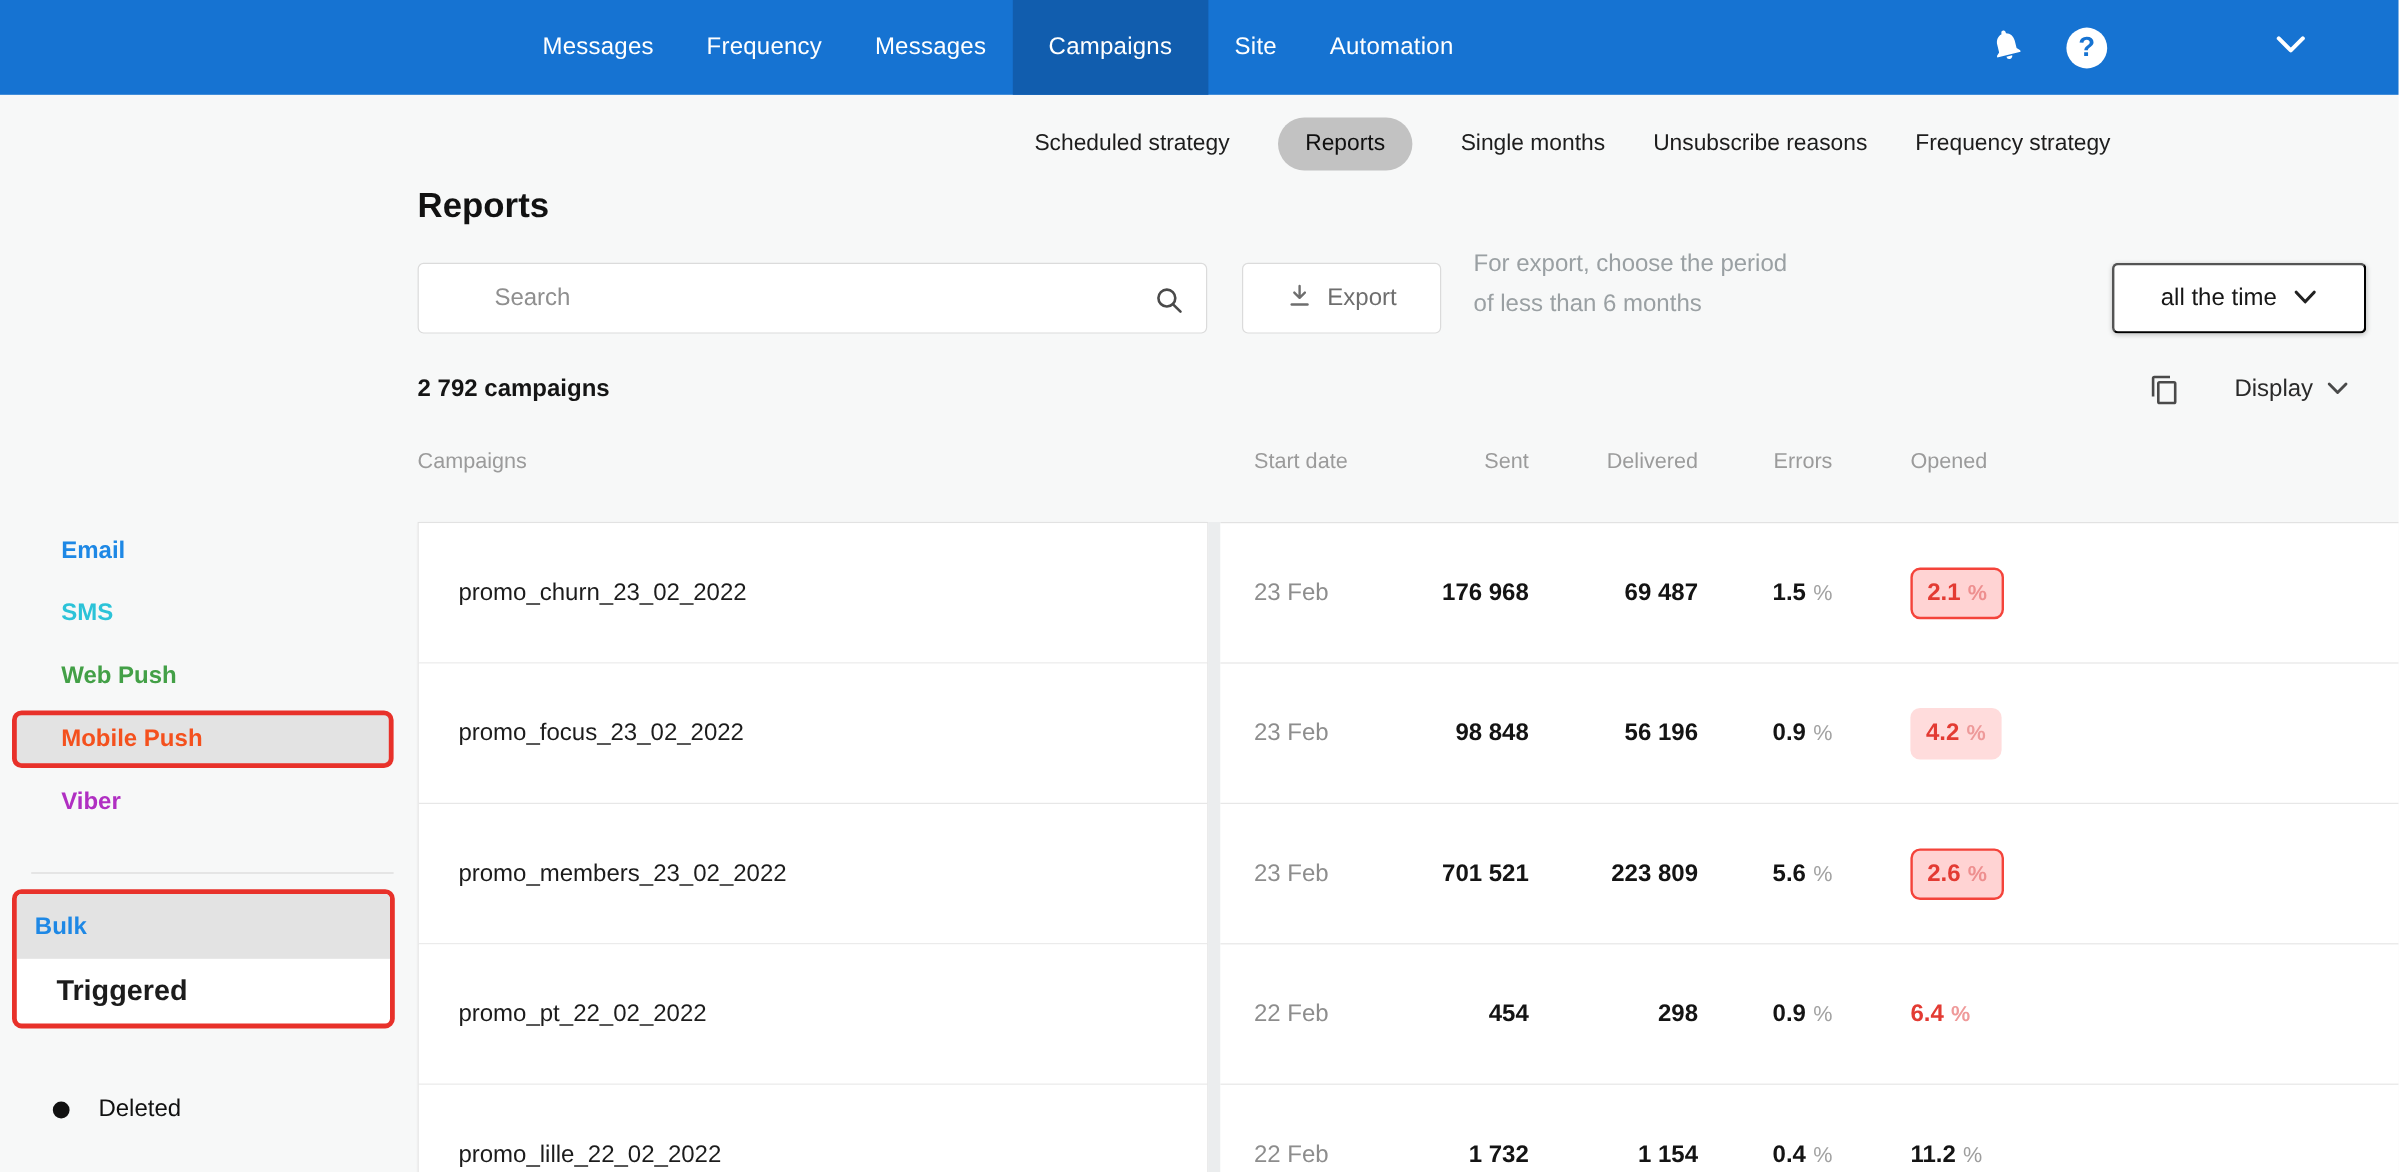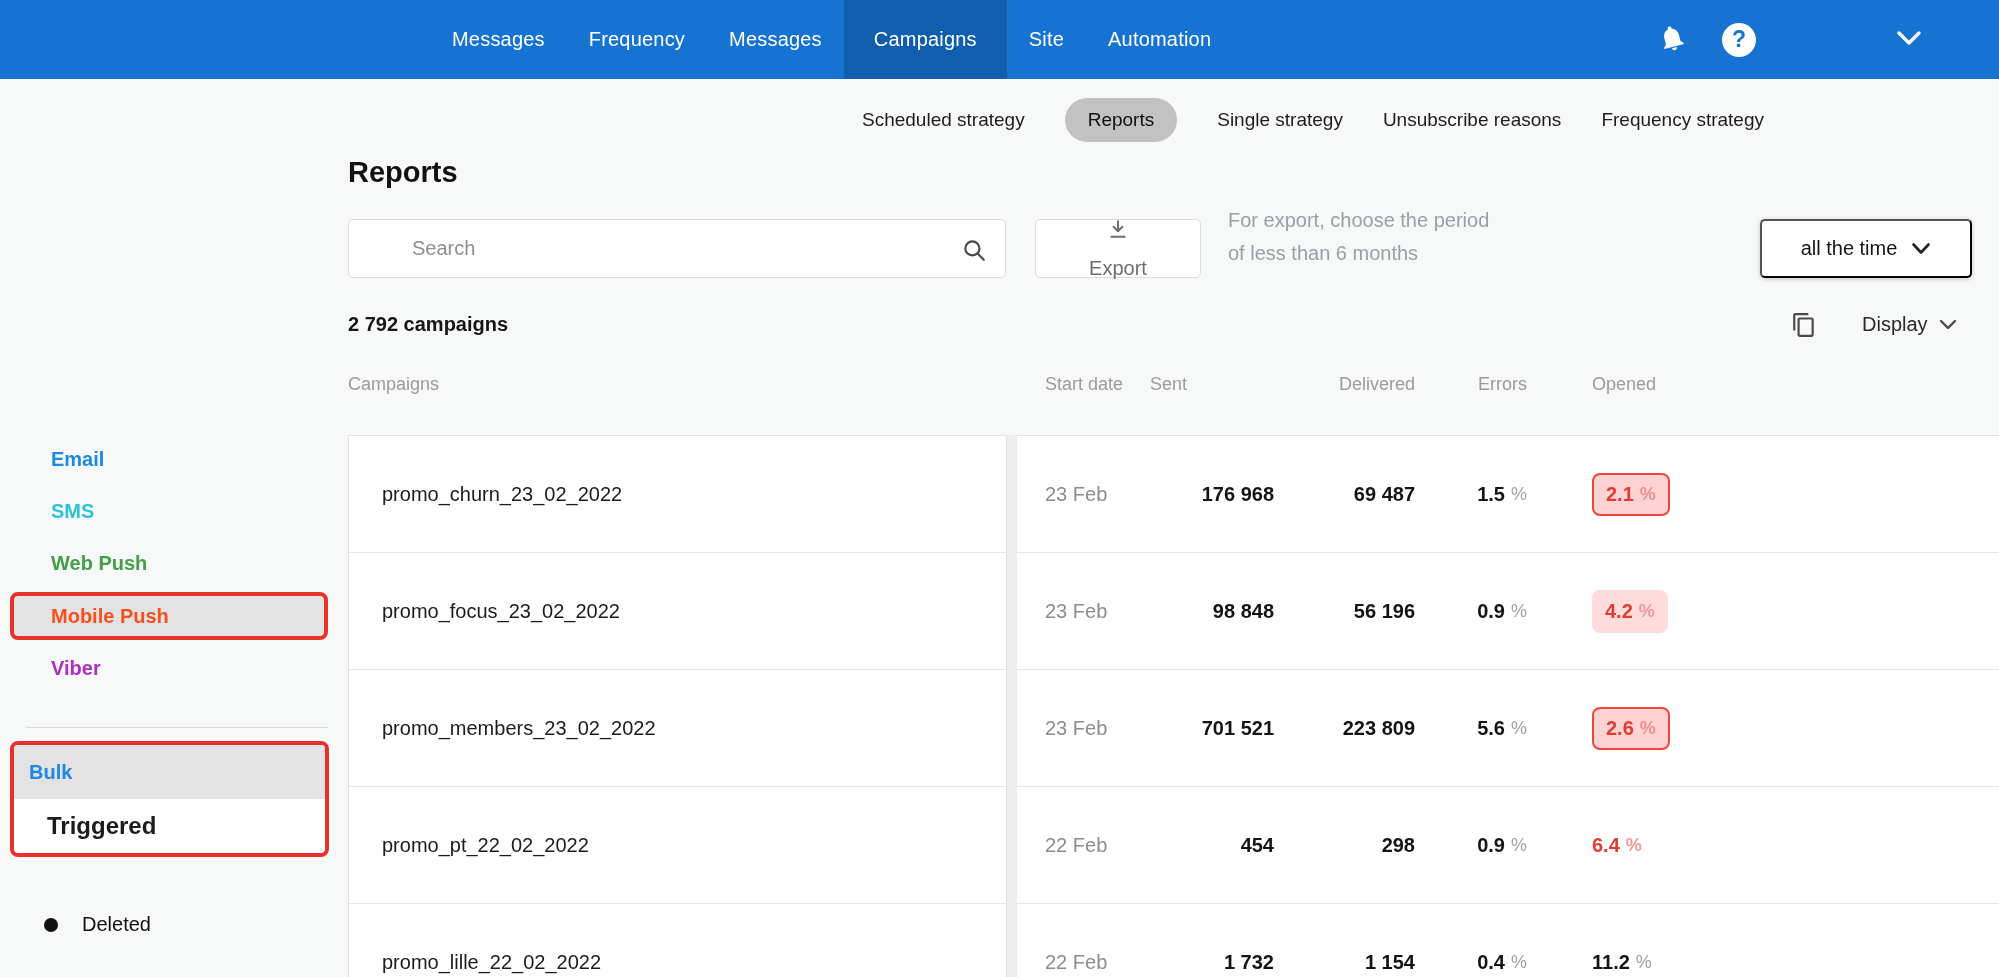--- a/index.html
+++ b/index.html
@@ -24,33 +24,33 @@
   .subnav { position:absolute; top:79px; left:862px; height:82px; display:flex; align-items:center; gap:40px; }
   .subnav-item { font-size:19px; color:#1d1d1d; cursor:pointer; white-space:nowrap; }
   .subnav-item.selected { background:#c2c2c2; border-radius:24px; padding:11px 23px; color:#101010; }
 
   
   .page-title { position:absolute; left:348px; top:156px; font-size:29px; font-weight:700; color:#121212; }
   .search-box { position:absolute; left:348px; top:219px; width:658px; height:59px; background:#fff; border:1px solid #dbdbdb; border-radius:5px;padding-left:39px; }
   .search-box input { width:100%; height:100%; border:0; outline:none; background:transparent; padding:0 64px 0 24px; font-size:20px; color:#333; font-family:inherit; }
   .search-box input::placeholder { color:#8f8f8f; opacity:1; }
   .search-icon { position:absolute; right:18px; top:17px; }
-  .export-btn { position:absolute; left:1035px; top:219px; width:166px; height:59px; background:#fff; border:1px solid #dbdbdb; border-radius:5px; display:flex; align-items:center; justify-content:center; gap:12px; font-size:20px; color:#6e6e6e; cursor:pointer;flex-direction:column; }
+  .export-btn { position:absolute; left:1035px; top:219px; width:166px; height:59px; background:#fff; border:1px solid #dbdbdb; border-radius:5px; display:flex; align-items:center; justify-content:center; gap:12px; font-size:20px; color:#6e6e6e; cursor:pointer; }
   .export-note { position:absolute; left:1228px; top:204px; width:272px; font-size:20px; line-height:33px; color:#9aa0a3; }
   .period-btn { position:absolute; left:1760px; top:219px; width:212px; height:59px; background:#fff; border-radius:5px; box-shadow:0 1px 4px rgba(0,0,0,.22); display:flex; align-items:center; justify-content:center; gap:14px; font-size:20px; font-weight:500; color:#161616; cursor:pointer; }
 
   .count-label { position:absolute; left:348px; top:313px; font-size:20px; font-weight:600; color:#151515; }
   .copy-icon-btn { position:absolute; left:1788px; top:310px; width:32px; height:32px; cursor:pointer; }
   .display-btn { position:absolute; left:1862px; top:313px; display:flex; align-items:center; gap:11px; font-size:20px; color:#2a2a2a; cursor:pointer; }
 
   
   .col-header { position:absolute; top:374px; font-size:18px; color:#9b9b9b; white-space:nowrap; }
   #h-campaigns { left:348px; }
   #h-start     { left:1045px; }
-  #h-sent      { left:1150px; width:124px; text-align:left; }
+  #h-sent      { left:1150px; width:124px; text-align:right; }
   #h-delivered { left:1290px; width:125px; text-align:right; }
   #h-errors    { left:1430px; width:97px;  text-align:right; }
   #h-opened    { left:1592px; }
 
   
   .names-col { position:absolute; left:348px; top:435px; width:659px; background:#fff; border:1px solid #e2e2e2; box-shadow:0 1px 3px rgba(0,0,0,.06); }
   .name-cell { height:117px; display:flex; align-items:center; padding-left:33px; font-size:20px; color:#1c1c1c; border-bottom:1px solid #e7e7e7; cursor:pointer; background:#fff; }
   .freeze-gap { position:absolute; left:1007px; top:435px; width:10px; height:542px; background:#ebedee; }
   .data-col { position:absolute; left:1017px; top:435px; width:982px; background:#fff; border-top:1px solid #e2e2e2; }
   .data-row { position:relative; height:117px; border-bottom:1px solid #e7e7e7; }
@@ -122,21 +122,21 @@
         <svg width="26" height="16" viewBox="0 0 26 16">
             <path d="M3 3l10 10L23 3" stroke="#fff" stroke-width="3.4" fill="none" stroke-linecap="round" stroke-linejoin="round"></path>
           </svg>
       </span>
     </div>
   </header>
 
   <nav class="subnav">
     <a class="subnav-item">Scheduled strategy</a>
     <a class="subnav-item selected">Reports</a>
-    <a class="subnav-item">Single strategy</a>
+    <a class="subnav-item">Single months</a>
     <a class="subnav-item">Unsubscribe reasons</a>
     <a class="subnav-item">Frequency strategy</a>
   </nav>
 
   <h1 class="page-title">Reports</h1>
 
   <div class="search-box">
     <input type="text" placeholder="Search" style="">
     <span class="search-icon">
       <svg width="26" height="26" viewBox="0 0 24 24">

